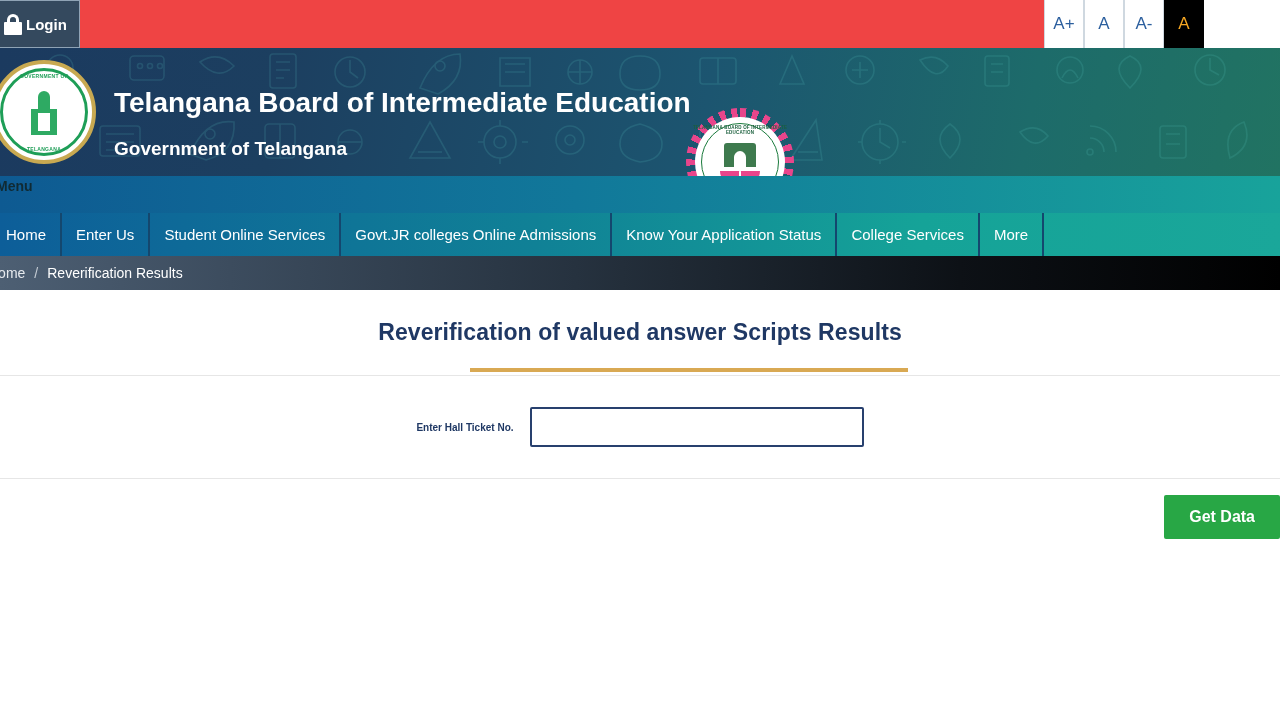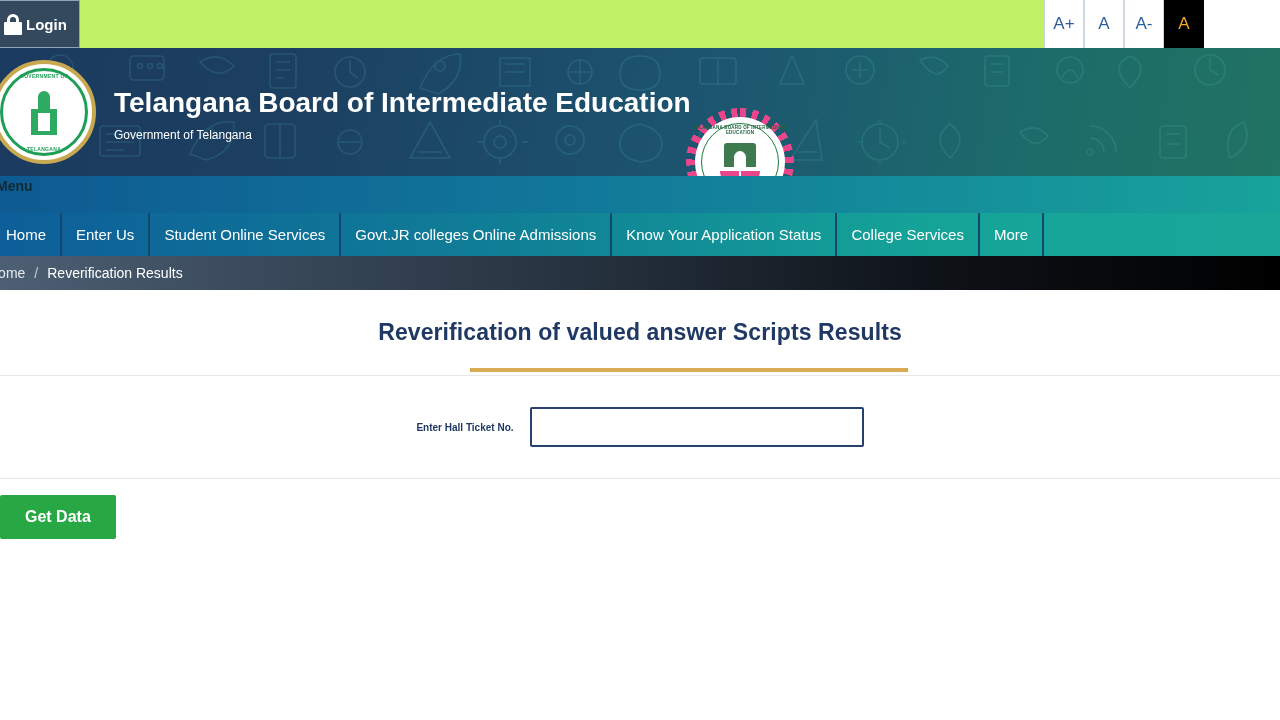--- a/index.html
+++ b/index.html
@@ -6,21 +6,21 @@
   html, body {
     width:1280px; height:720px;
     font-family:"Liberation Sans", sans-serif;
     background:#ffffff;
     overflow:hidden;
   }
 
   
   .topbar{
     position:absolute; left:0; top:0; width:1190px; height:48px;
-    background:#bef264;
+    background:#ef4444;
     text-decoration:underline;
   }
   .login-btn{
     position:absolute; left:-6px; top:0; height:48px; width:86px;
     background:#34495e; border:1px solid #8fa3b5;
     display:flex; align-items:center; gap:3px;
     padding-left:8px;
   }
   .lock-icon{ width:20px; height:21px; position:relative; flex:0 0 auto; }
   .lock-icon .shackle{
@@ -94,21 +94,21 @@
   .emblem-text-bot{ bottom:8px; }
 
   .header-titles{
     position:absolute; left:114px; top:38px;
   }
   .header-title{
     color:#ffffff; font-size:28px; font-weight:bold; line-height:34px;
     white-space:nowrap;
   }
   .header-sub{
-    color:#ffffff; font-size:12px; line-height:26px; margin-top:2px;
+    color:#ffffff; font-size:19px; line-height:26px; margin-top:16px;font-weight:bold;
   }
 
   .board-logo{
     position:absolute; left:686px; top:60px; width:108px; height:108px;
   }
   .board-logo .burst{
     position:absolute; inset:0; border-radius:50%;
     background:
       repeating-conic-gradient(#e8458b 0deg 7deg, rgba(255,255,255,0) 7deg 14deg);
   }
@@ -216,21 +216,21 @@
     width:334px; height:40px;
     border:2px solid #28406e; border-radius:2px;
     background:#ffffff; outline:none;
     font-size:15px; padding:0 8px;
     font-family:"Liberation Sans", sans-serif;
     color:#222;
   }
 
   .submit-wrap{
     position:absolute; left:0; top:479px; width:1280px;
-    display:flex; justify-content:flex-start; padding-top:16px;
+    display:flex; justify-content:flex-end; padding-top:16px;
   }
   .get-data-btn{
     background:#28a745; color:#ffffff;
     border:none; border-radius:2px;
     font-size:16px; font-weight:bold;
     padding:13px 25px;
     font-family:"Liberation Sans", sans-serif;
     cursor:pointer;
   }
 </style>

